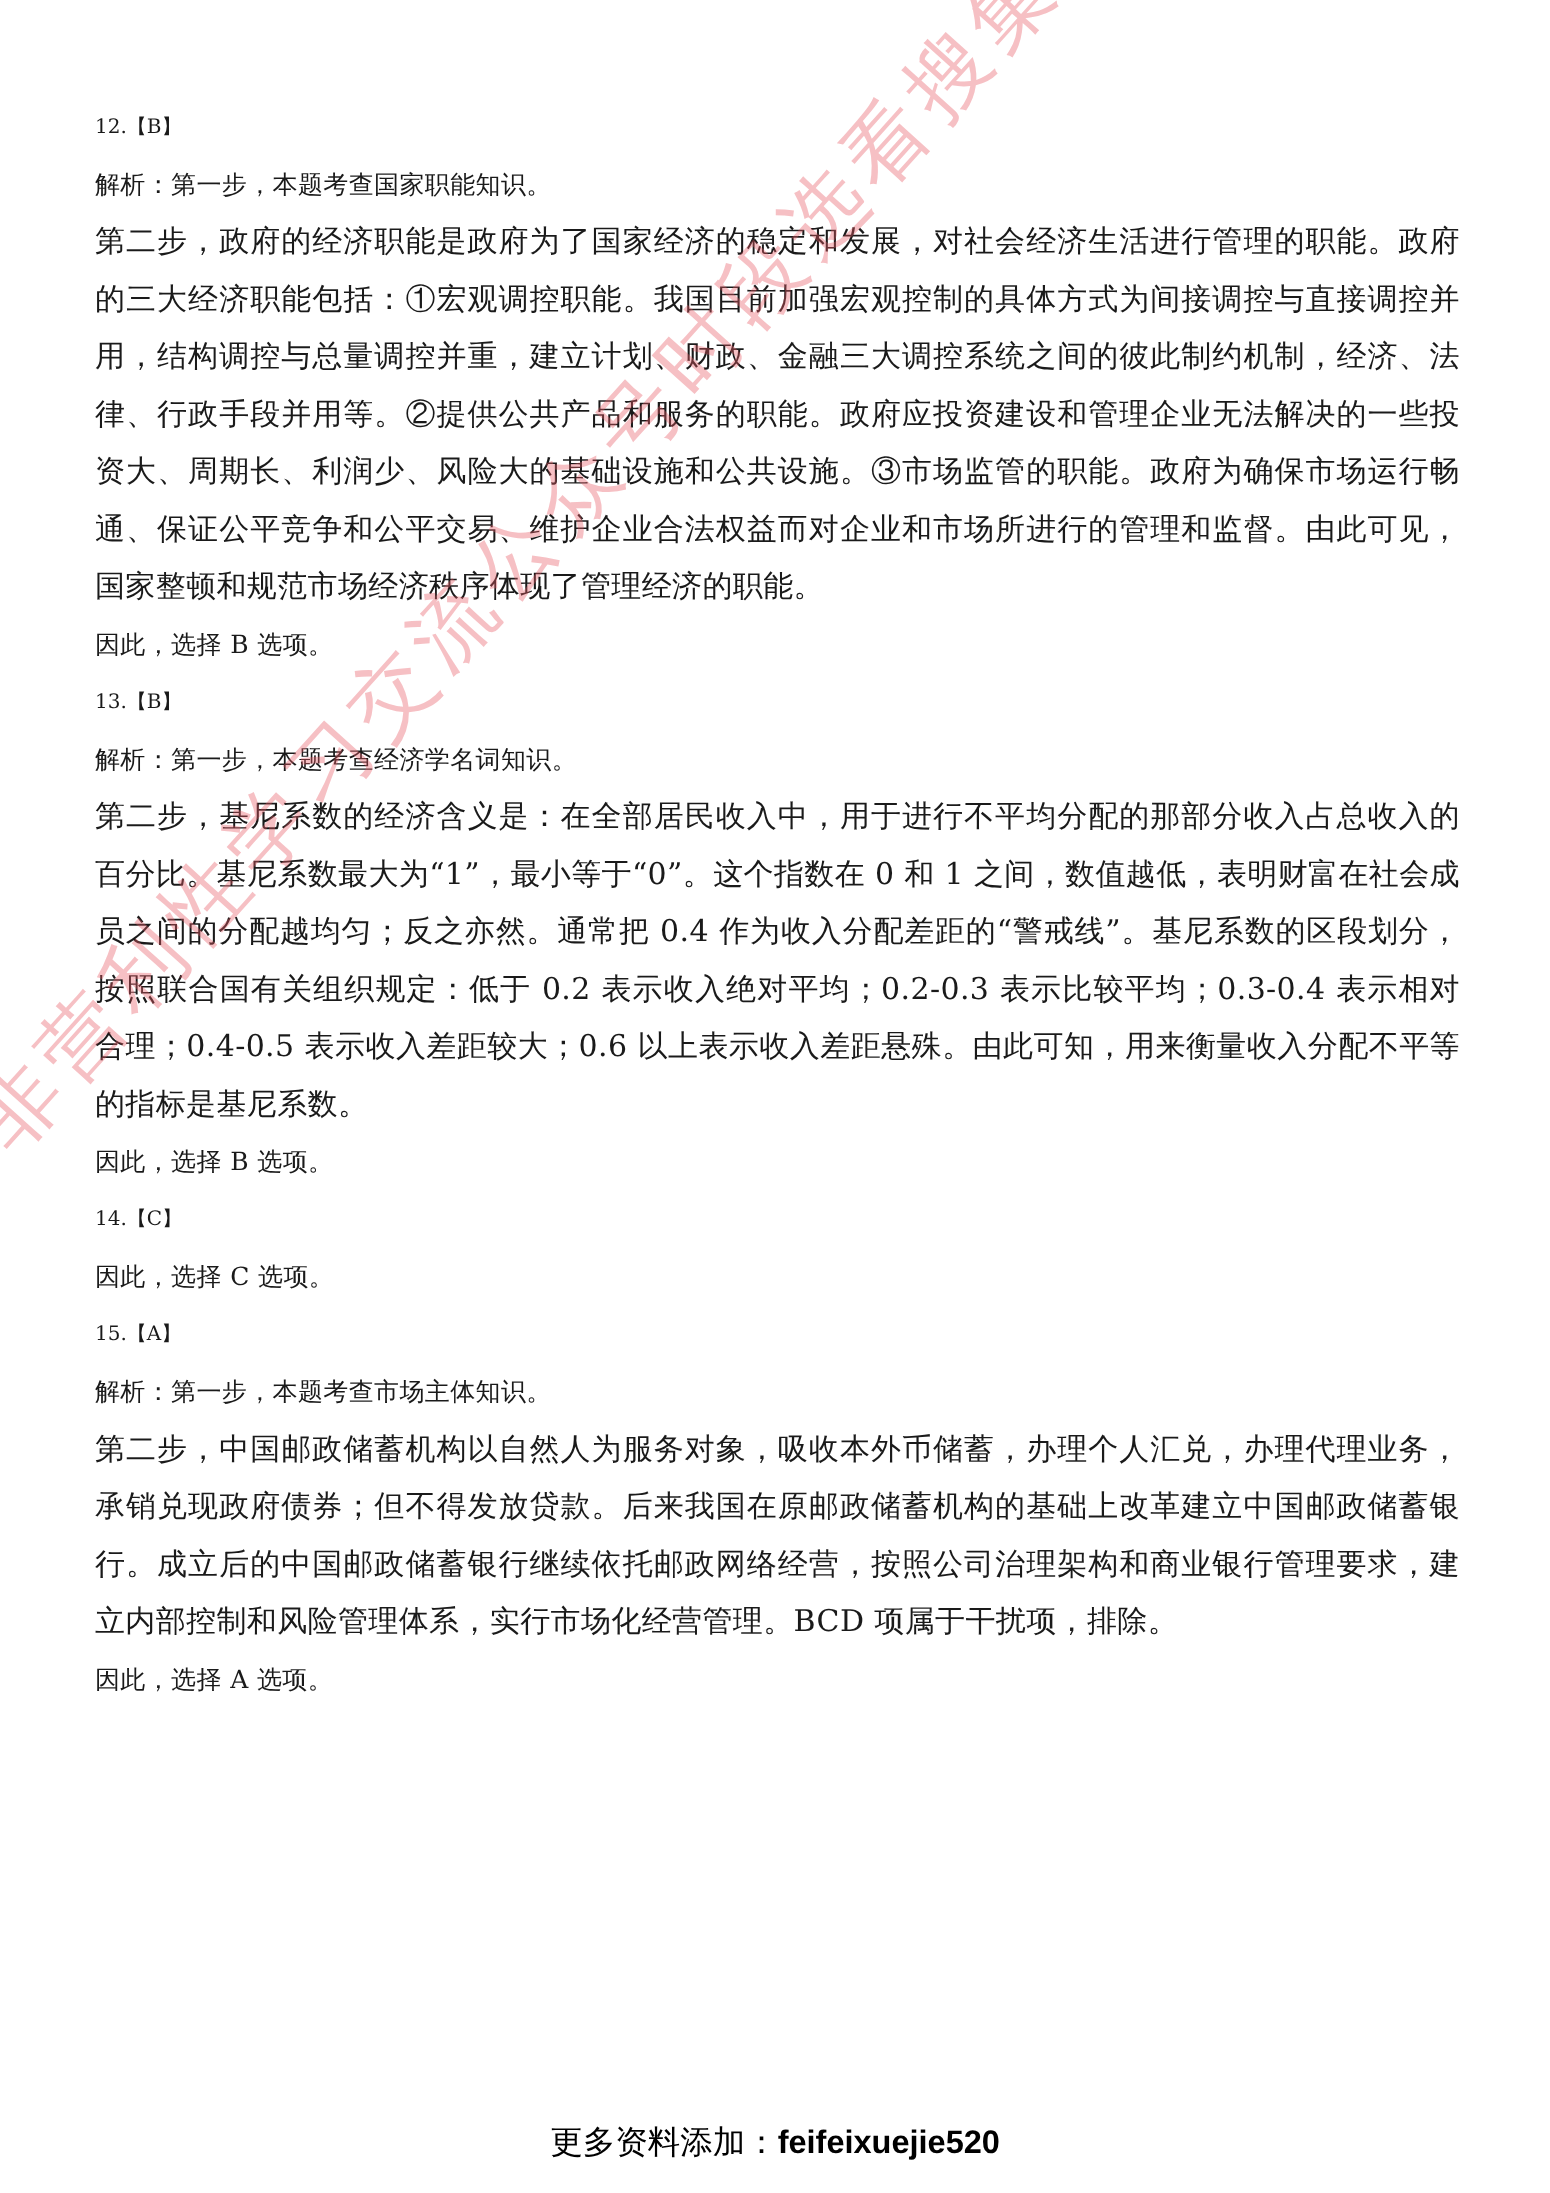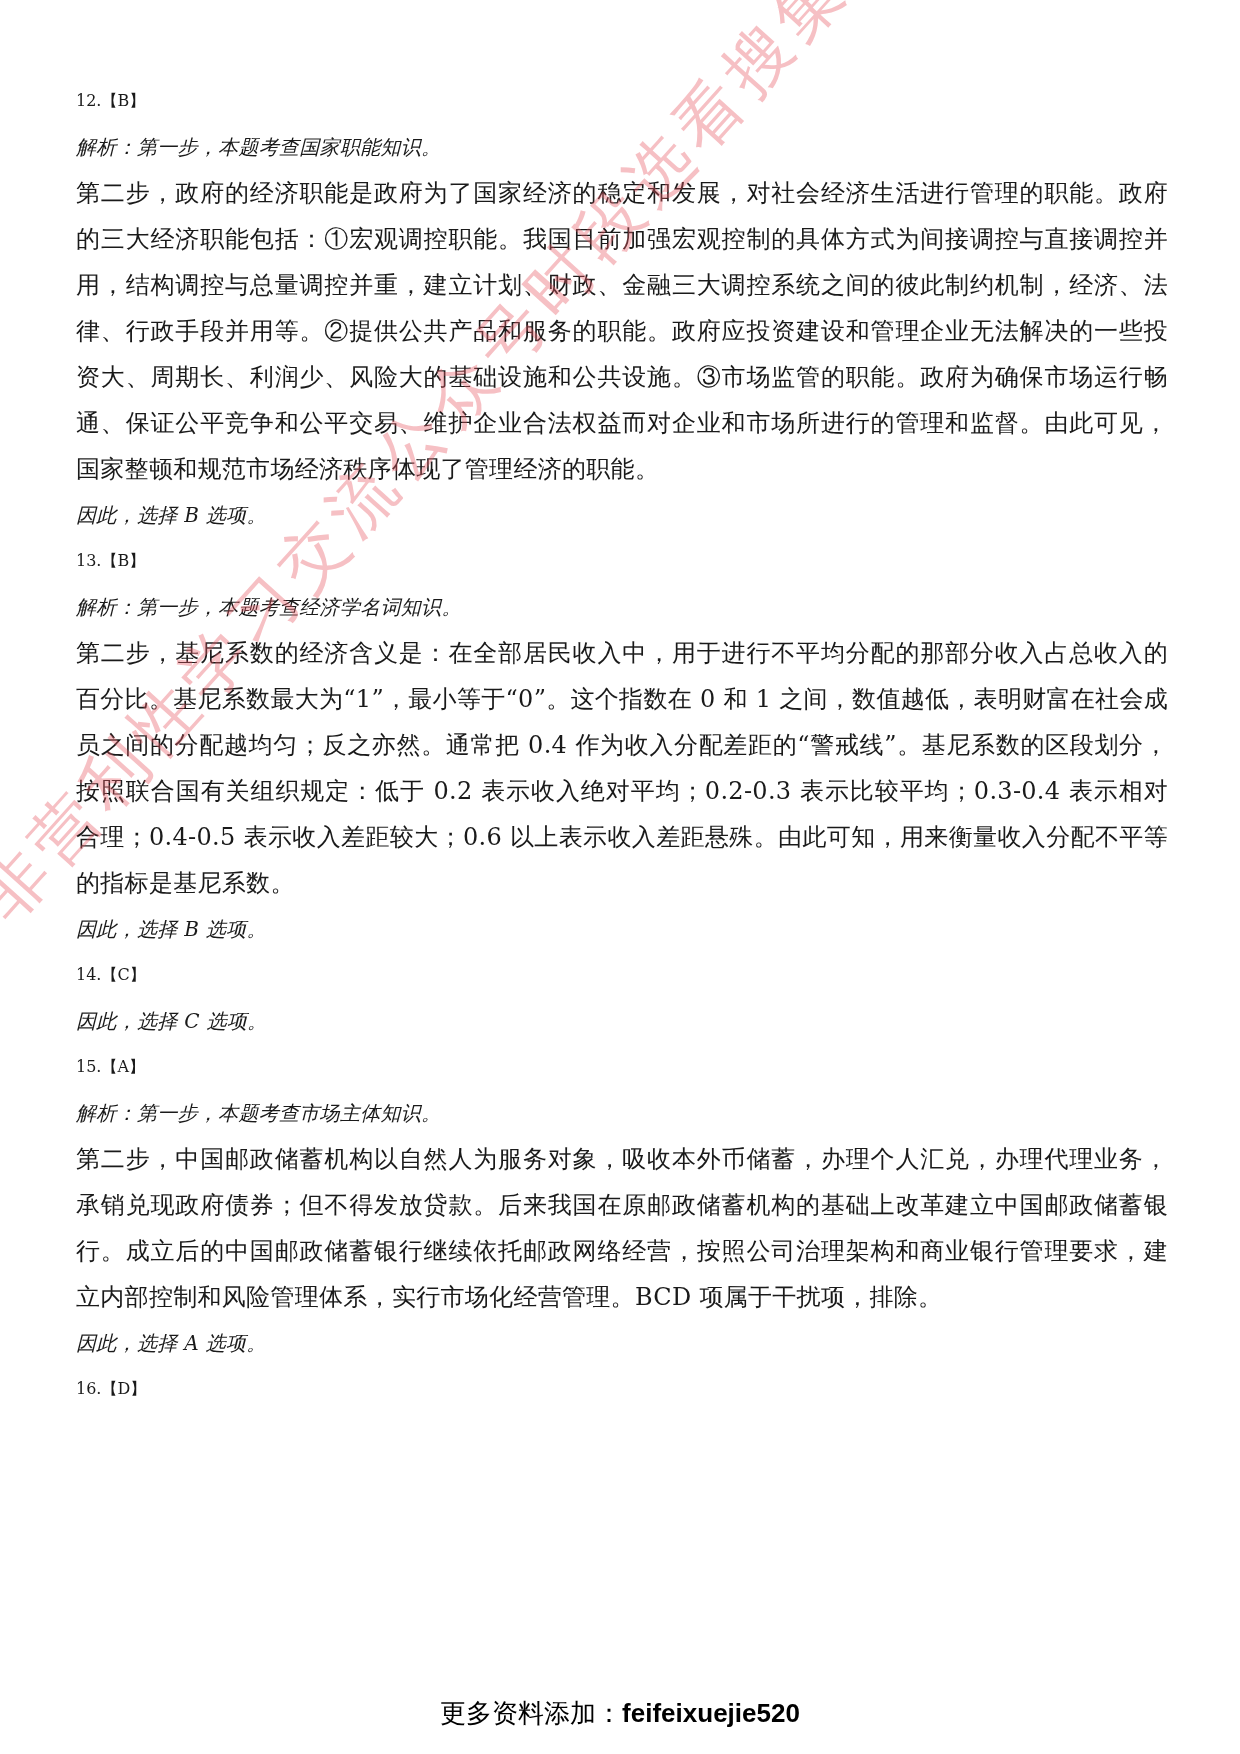--- a/index.html
+++ b/index.html
@@ -20,21 +20,20 @@
       left: 76px;
       top: 78px;
       width: 1092px;
     }
     .line {
       font-size: 20px;
       line-height: 46px;
       height: 46px;
       white-space: nowrap;
       letter-spacing: 0.3px;
-      font-style: italic;
     }
     .para {
       font-size: 24px;
       line-height: 46px;
       text-align: justify;
       text-align-last: left;
       letter-spacing: 0.3px;
     }
     .qnum {
       font-size: 16px;
@@ -97,22 +96,19 @@
     <div class="line">因此，选择 C 选项。</div>
   </section>
 
   <section>
     <div class="qnum">15.【A】</div>
     <div class="line">解析：第一步，本题考查市场主体知识。</div>
     <div class="para">第二步，中国邮政储蓄机构以自然人为服务对象，吸收本外币储蓄，办理个人汇兑，办理代理业务，承销兑现政府债券；但不得发放贷款。后来我国在原邮政储蓄机构的基础上改革建立中国邮政储蓄银行。成立后的中国邮政储蓄银行继续依托邮政网络经营，按照公司治理架构和商业银行管理要求，建立内部控制和风险管理体系，实行市场化经营管理。BCD 项属于干扰项，排除。</div>
     <div class="line">因此，选择 A 选项。</div>
   </section>
 
-  <section>
-    <div class="qnum">16.【D】</div>
-  </section>
 </div>
 
 <div class="watermark">非营利性学习交流公众号时段选看搜集于网络</div>
 
 <div class="footer">
   <span class="label">更多资料添加：</span><span class="code">feifeixuejie520</span>
 </div>
 
 </body></html>

